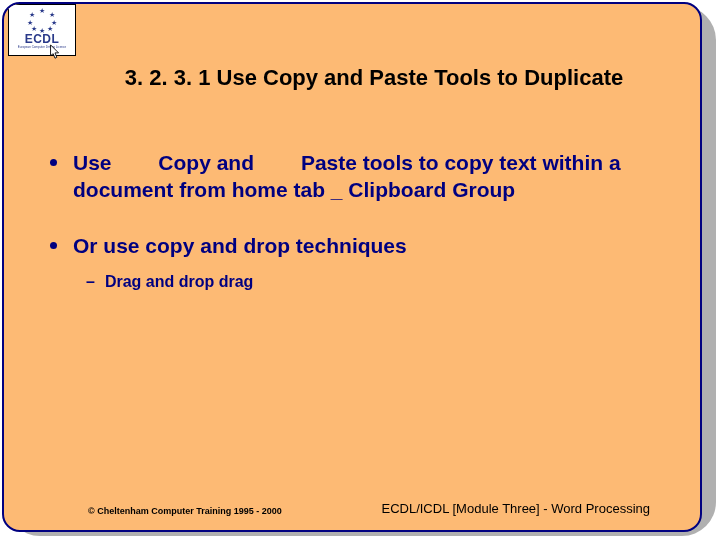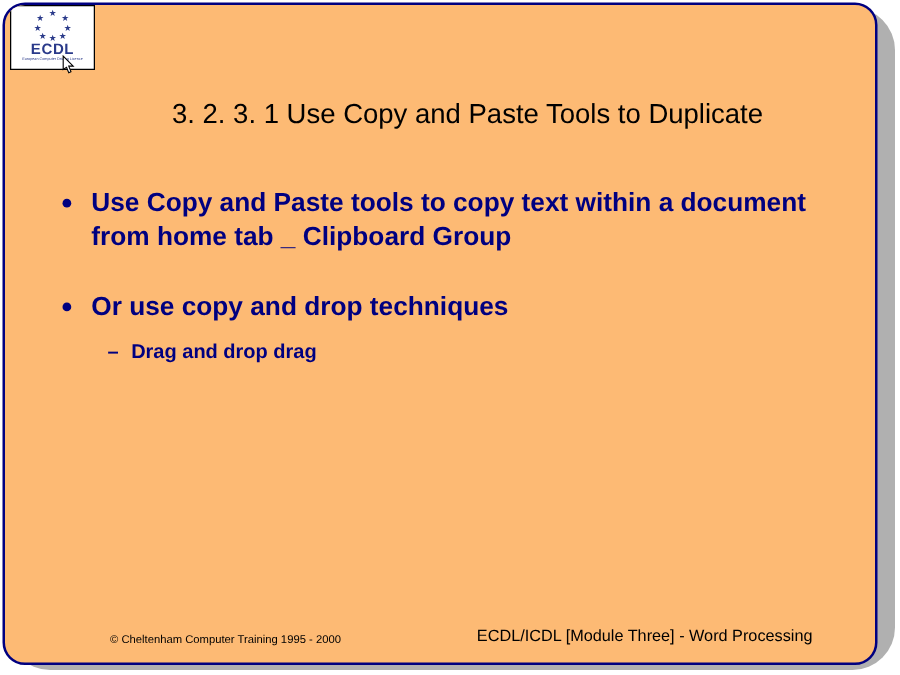--- a/index.html
+++ b/index.html
@@ -65,24 +65,23 @@
     top: 40px; left: 45px;
     width: 12px; height: 16px;
     z-index: 3;
   }
   .title-block {
     position: absolute;
     top: 60px; left: 90px;
     width: 560px;
     text-align: center;
     color: #000;
-    font-weight: normal;
+    font-weight: bold;
     font-size: 22px;
     line-height: 1.25;
-    margin-top: 13px;
   }
   .content {
     position: absolute;
     top: 145px; left: 46px;
     width: 620px;
     color: #000080;
   }
   .bullet {
     display: flex;
     align-items: flex-start;
@@ -93,37 +92,38 @@
   }
   .bullet .dot {
     width: 7px; height: 7px;
     background: #000080;
     border-radius: 50%;
     margin-top: 10px;
     margin-right: 16px;
     flex: 0 0 auto;
   }
   .bullet .btext { flex: 1; }
-  .heavy { font-weight: 900; font-family: Arial, sans-serif; }
+  .heavy { font-weight: 900; font-family: Arial, sans-serif; margin-left: 41px; }
   .sub {
     display: flex;
     align-items: flex-start;
     margin-left: 36px;
     margin-top: -14px;
     font-size: 16px;
     font-weight: bold;
   }
   .sub .dash {
     margin-right: 10px;
   }
   .footer-left {
     position: absolute;
     bottom: 14px; left: 84px;
     font-size: 9px;
     color: #000;
+    font-weight: bold;
   }
   .footer-right {
     position: absolute;
     bottom: 14px; right: 50px;
     font-size: 13px;
     color: #000;
   }
 </style>
 </head>
 <body>

